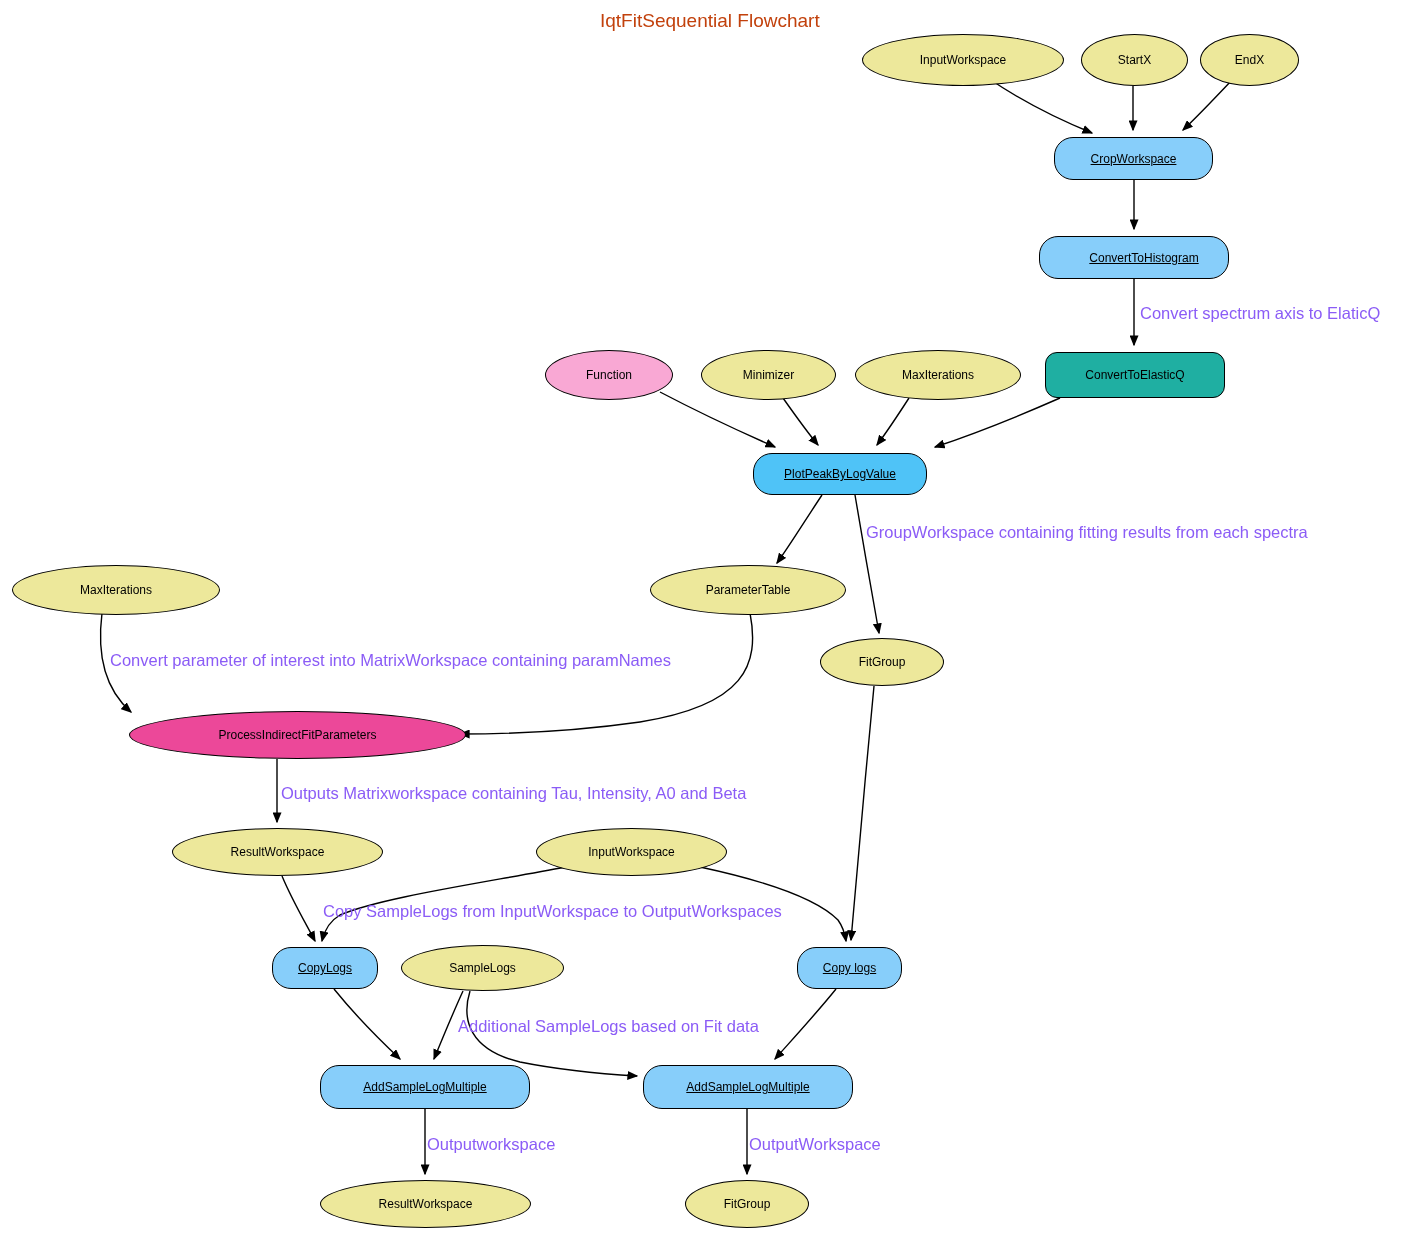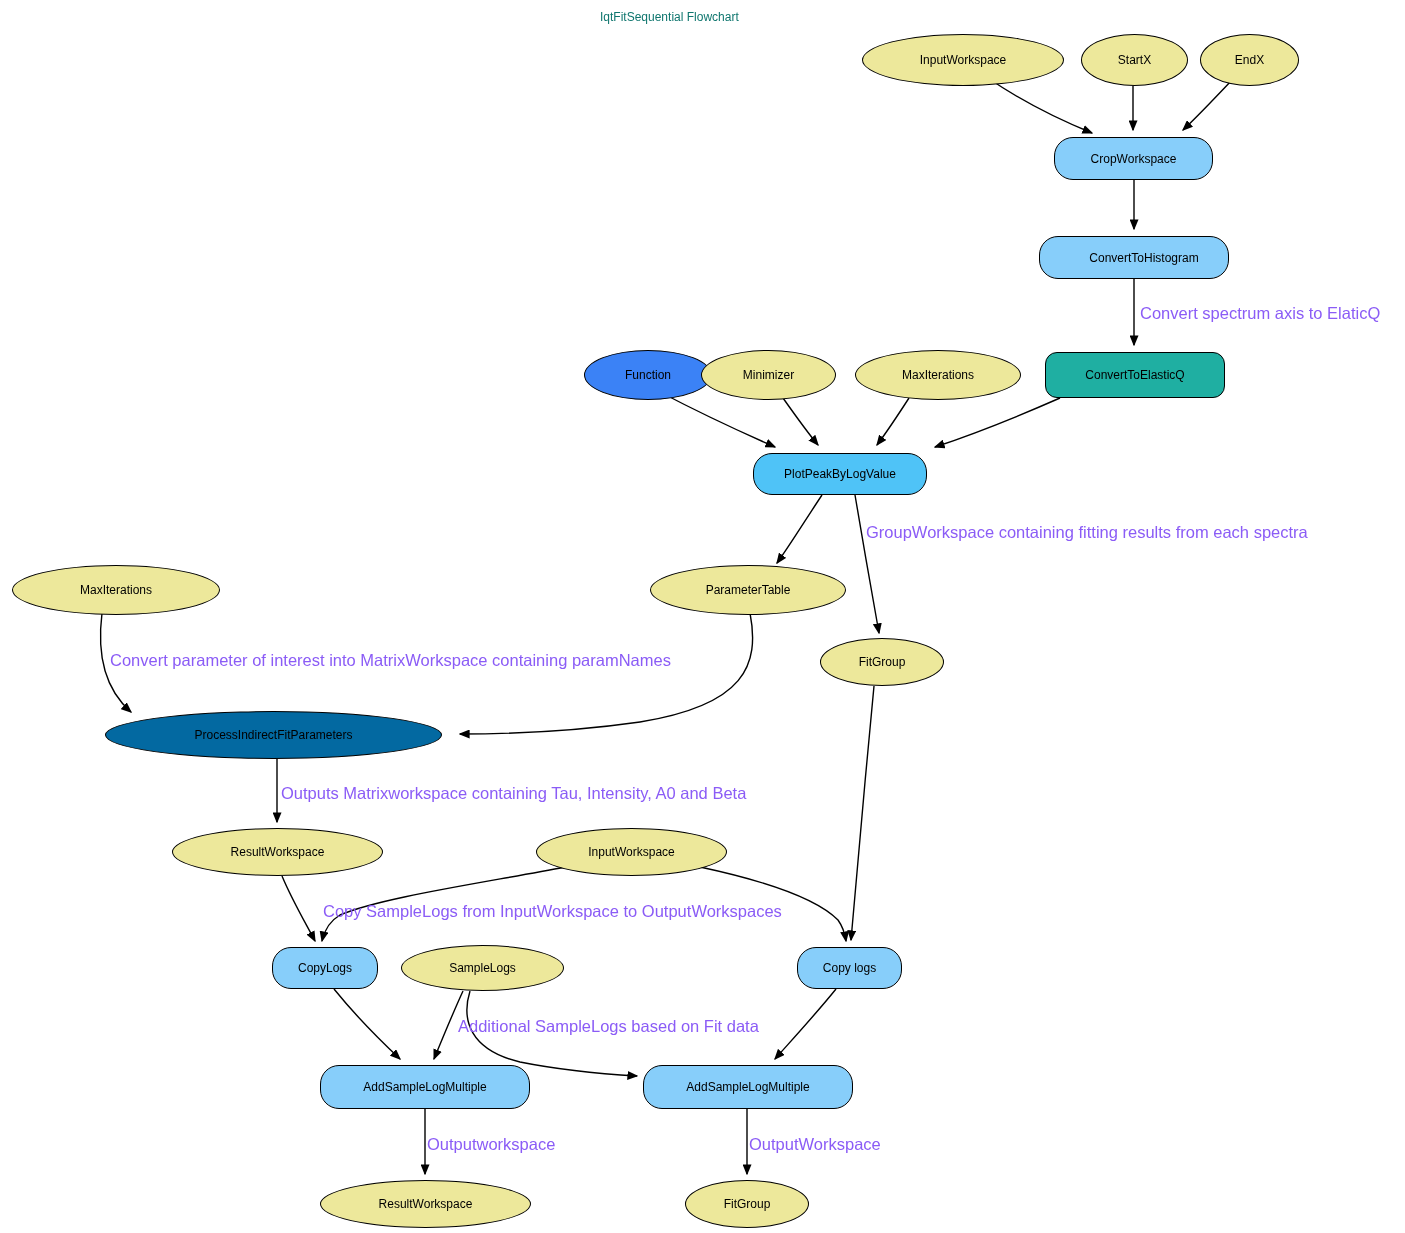--- a/index.html
+++ b/index.html
@@ -37,36 +37,37 @@
     white-space: nowrap;
     text-align: center;
   }
   .node.ellipse {
     border: 1.3px solid #000000;
     border-radius: 50%;
   }
   .node.rounded {
     border: 1.4px solid #000000;
     border-radius: 19px;
+    text-decoration: underline;
   }
   .node.rect {
     border: 1.5px solid #000000;
     border-radius: 12px;
   }
   .edge-label {
     position: absolute;
     font-size: 16.5px;
     color: #8b5cf6;
     white-space: nowrap;
     line-height: 1;
   }
   #chart-title {
     position: absolute;
-    font-size: 12px;
-    color: #0f766e;
+    font-size: 19px;
+    color: #c2410c;
     white-space: nowrap;
   }
 </style>
 </head>
 <body>
 
 <div id="canvas">
 
   <div id="chart-title" style="left:600px; top:10px;">IqtFitSequential Flowchart</div>
 
@@ -141,21 +142,21 @@
   <div class="node rounded" style="left:1054px; top:137px; width:159px; height:43px; background:#87CEFA;">
     <span>CropWorkspace</span>
   </div>
   <div class="node rounded" style="left:1039px; top:236px; width:190px; height:43px; background:#87CEFA;padding-left:20px;">
     <span>ConvertToHistogram</span>
   </div>
   <div class="node rect" style="left:1045px; top:352px; width:180px; height:46px; background:#1FAFA2;">
     <span>ConvertToElasticQ</span>
   </div>
 
-  <div class="node ellipse" style="left:584px; top:350px; width:128px; height:50px; background:#3b82f6;">
+  <div class="node ellipse" style="left:545px; top:350px; width:128px; height:50px; background:#f9a8d4;">
     <span>Function</span>
   </div>
   <div class="node ellipse" style="left:701px; top:350px; width:135px; height:50px; background:#EDE89B;">
     <span>Minimizer</span>
   </div>
   <div class="node ellipse" style="left:855px; top:350px; width:166px; height:50px; background:#EDE89B;">
     <span>MaxIterations</span>
   </div>
 
   <div class="node rounded" style="left:753px; top:453px; width:174px; height:42px; background:#4FC3F7;">
@@ -165,21 +166,21 @@
   <div class="node ellipse" style="left:12px; top:565px; width:208px; height:50px; background:#EDE89B;">
     <span>MaxIterations</span>
   </div>
   <div class="node ellipse" style="left:650px; top:565px; width:196px; height:50px; background:#EDE89B;">
     <span>ParameterTable</span>
   </div>
   <div class="node ellipse" style="left:820px; top:638px; width:124px; height:48px; background:#EDE89B;">
     <span>FitGroup</span>
   </div>
 
-  <div class="node ellipse" style="left:105px; top:711px; width:337px; height:48px; background:#0369a1;">
+  <div class="node ellipse" style="left:129px; top:711px; width:337px; height:48px; background:#ec4899;">
     <span>ProcessIndirectFitParameters</span>
   </div>
 
   <div class="node ellipse" style="left:172px; top:828px; width:211px; height:48px; background:#EDE89B;">
     <span>ResultWorkspace</span>
   </div>
   <div class="node ellipse" style="left:536px; top:828px; width:191px; height:48px; background:#EDE89B;">
     <span>InputWorkspace</span>
   </div>
 

